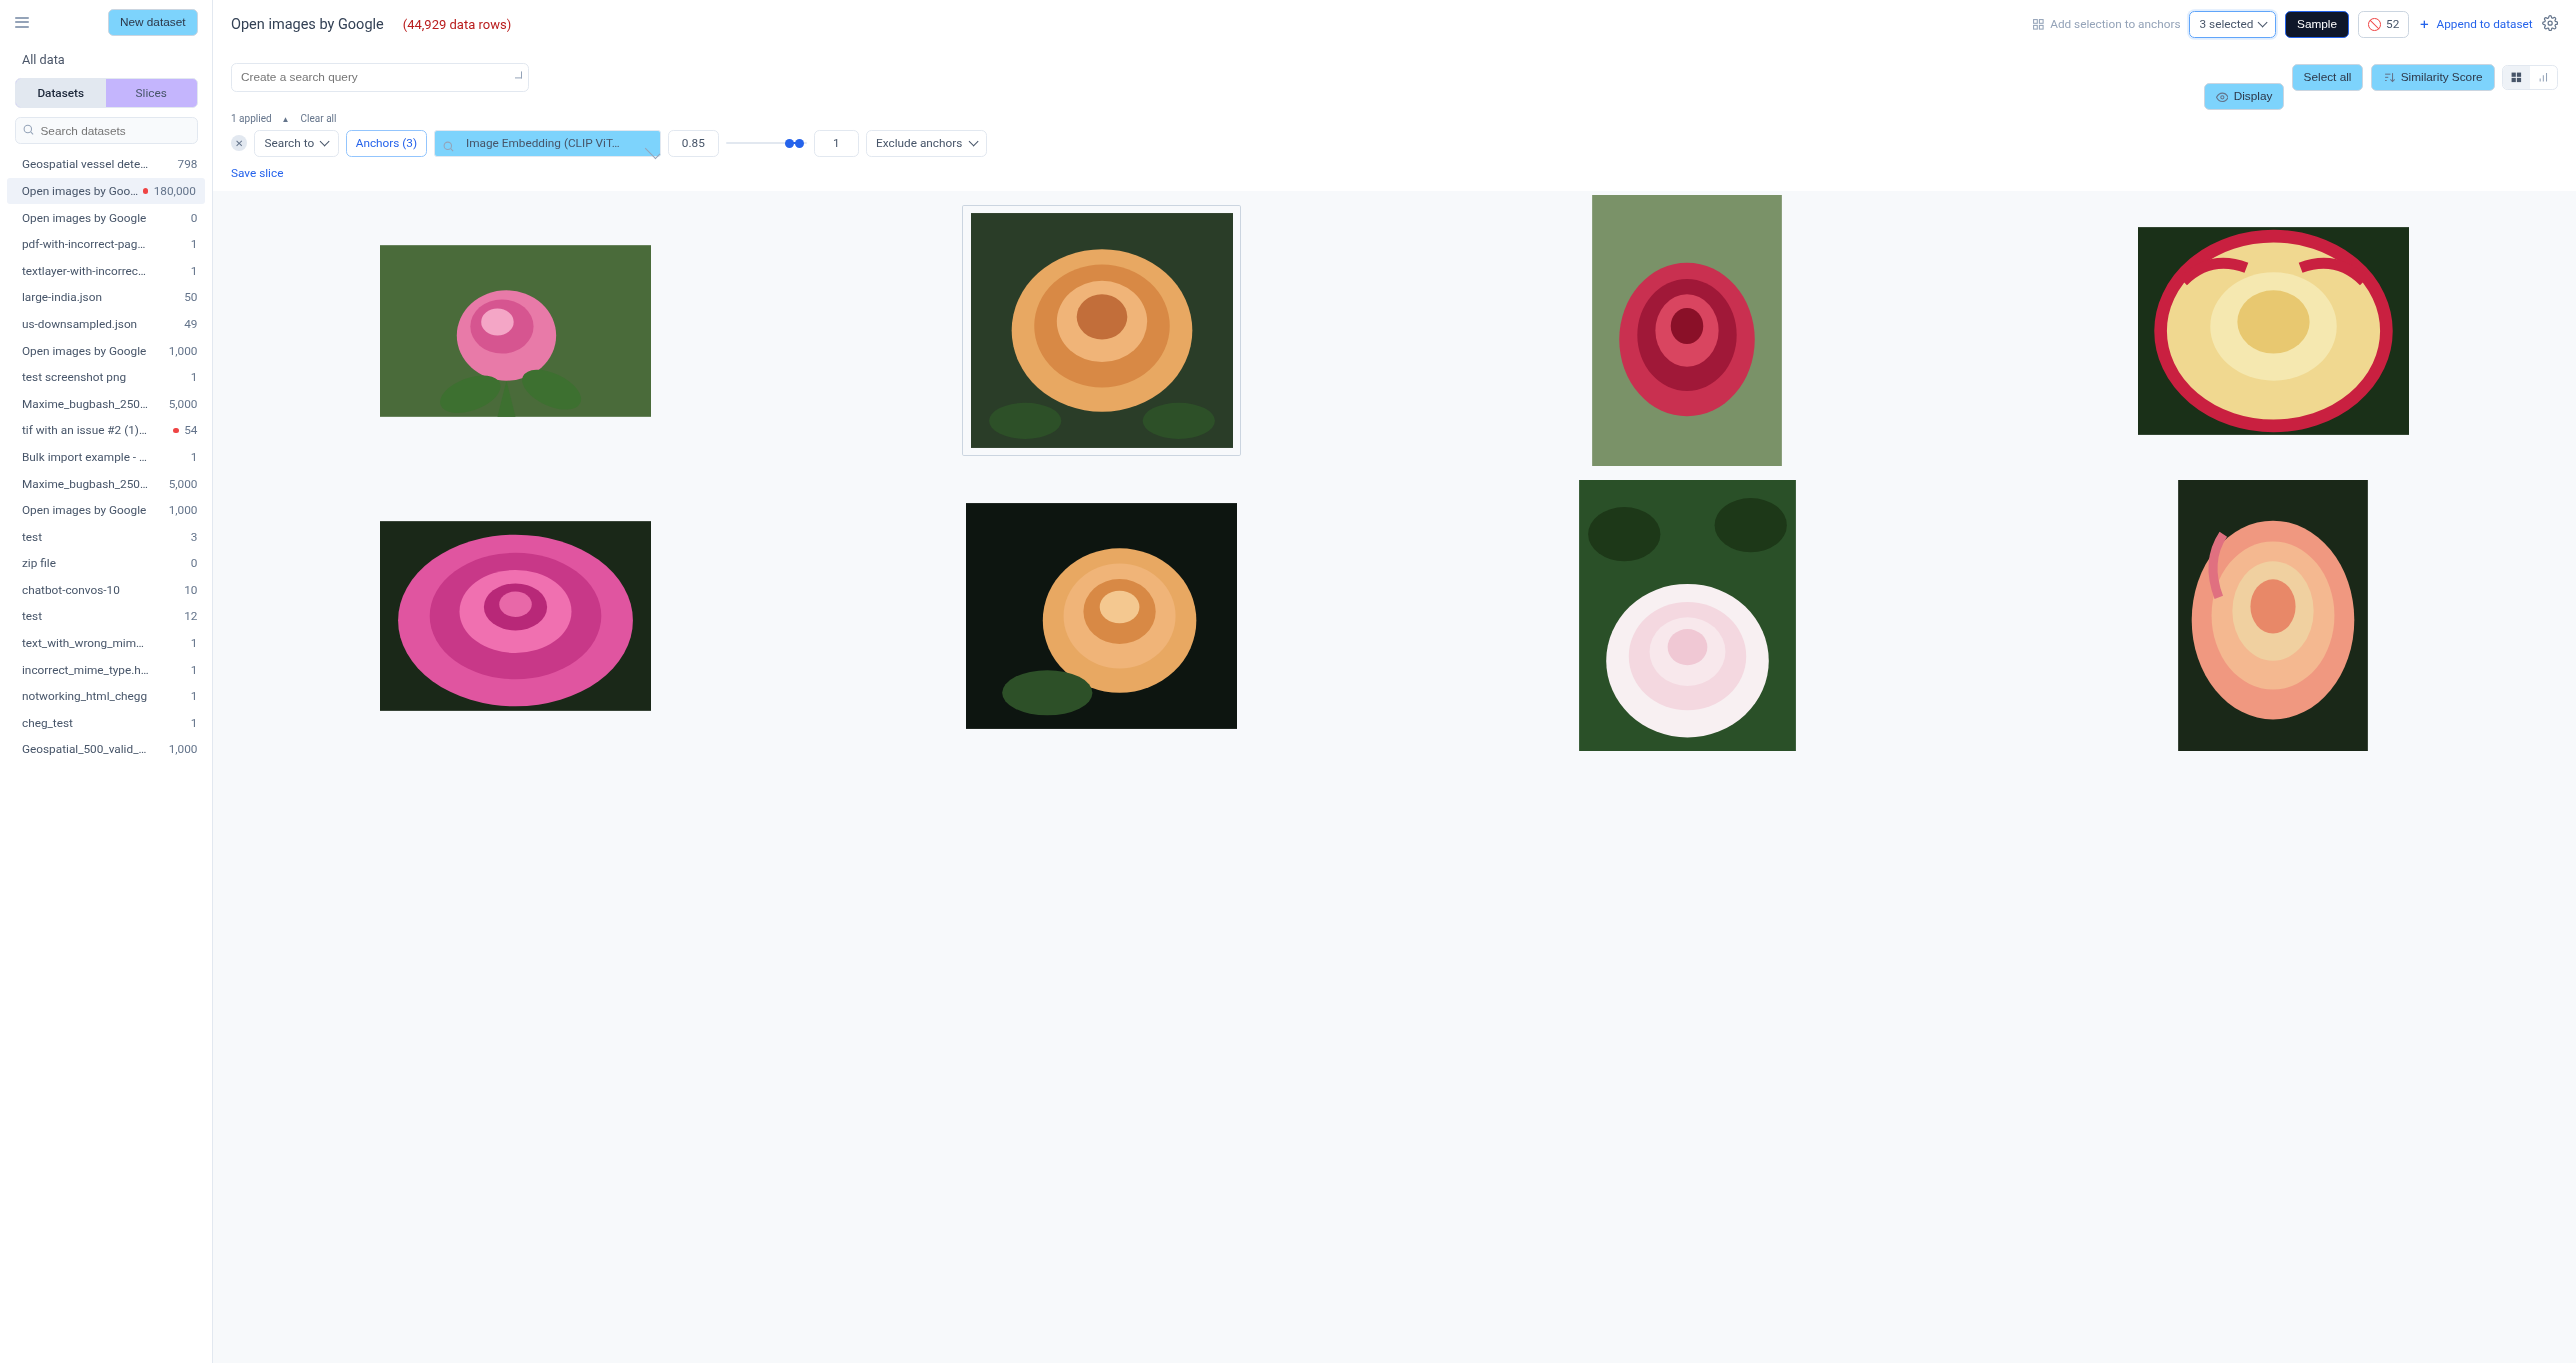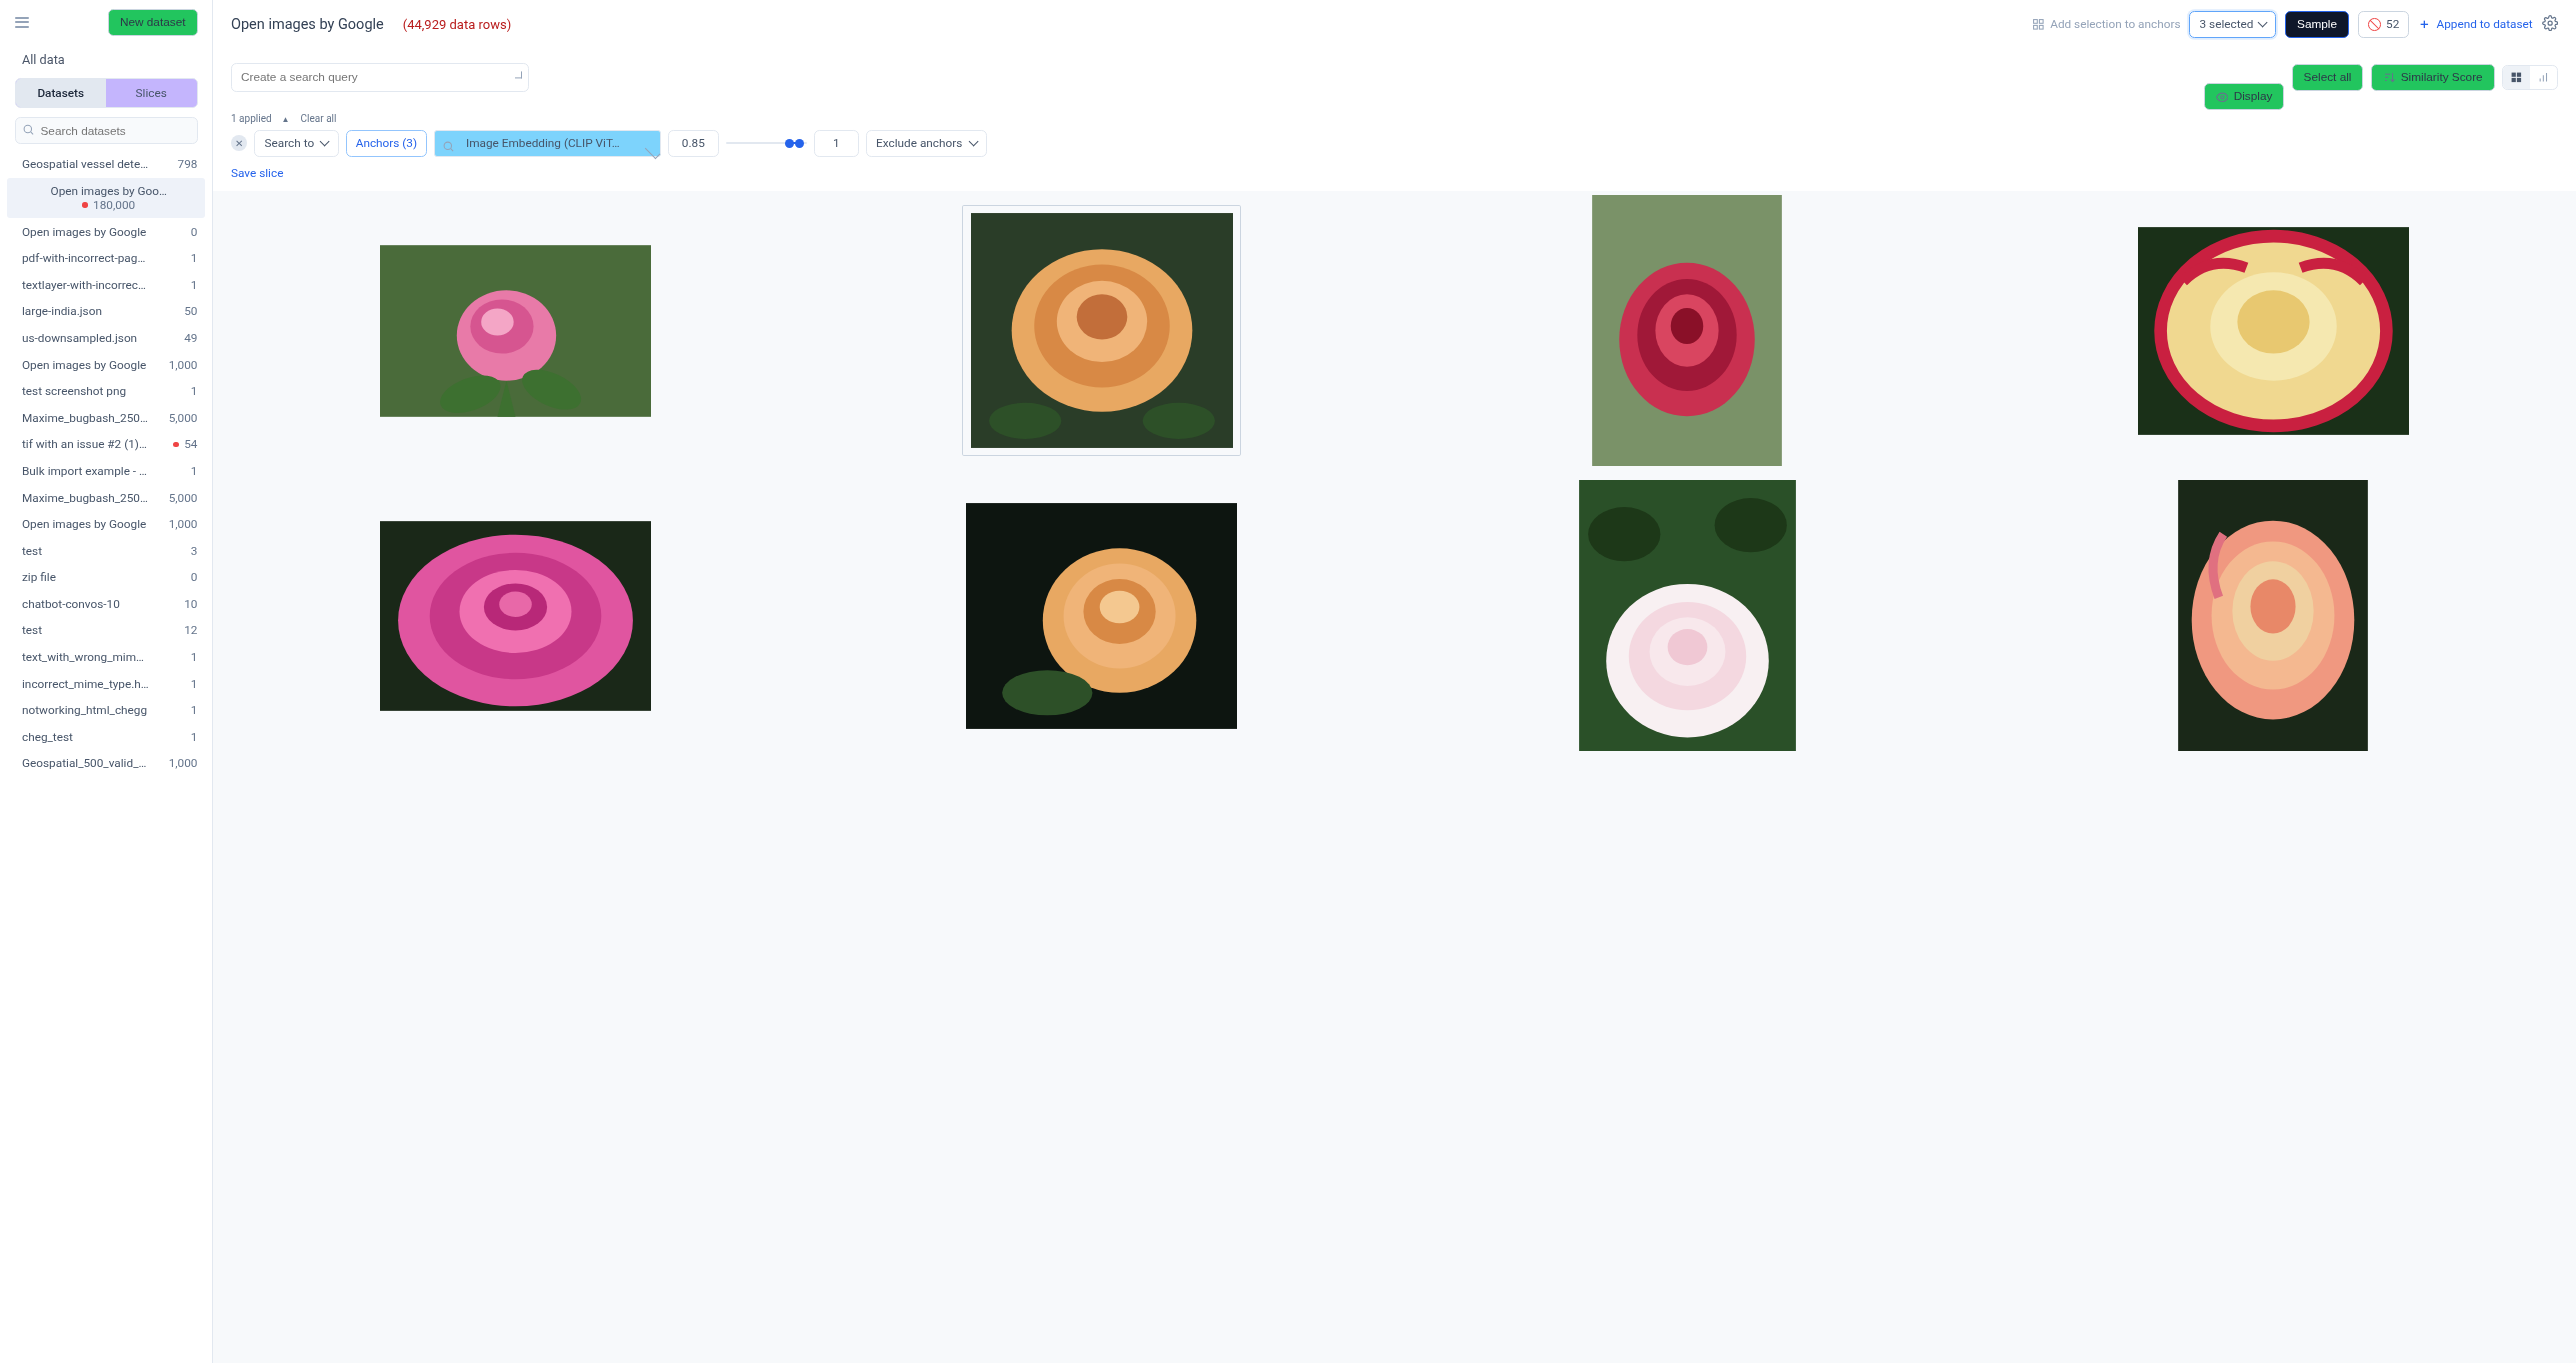--- a/index.html
+++ b/index.html
@@ -2,32 +2,32 @@
 <html style="font-size:14.5px"><head>
 <meta charset="utf-8">
 <style>
 * { box-sizing: border-box; margin: 0; padding: 0; }
 body { font-family: -apple-system, BlinkMacSystemFont, "Segoe UI", Roboto, sans-serif; font-size: 11.8px; color: #2d3748; background: #fff; }
 .app { display: flex; height: 100vh; }
 .sidebar { width: 213px; border-right: 0.9px solid #e2e8f0; display: flex; flex-direction: column; }
 .sidebar-top { display: flex; align-items: center; justify-content: space-between; padding: 9px 14.5px; }
 .hamburger { color: #94a3b8; cursor: pointer; display: flex; flex-direction: column; gap: 2.7px; }
 .hamburger span { width: 14.5px; height: 1.8px; background: #94a3b8; border-radius: 0.9px; }
-.btn { border: 0.9px solid #cbd5e0; background: #22c55e; border-radius: 5.4px; padding: 5.4px 11px; font-size: 11.8px; cursor: pointer; color: #2d3748; }
+.btn { border: 0.9px solid #cbd5e0; background: #7dd3fc; border-radius: 5.4px; padding: 5.4px 11px; font-size: 11.8px; cursor: pointer; color: #2d3748; }
 .btn-primary { background: #0f172a; border-color: #2563eb; color: #fff; }
 .all-data { padding: 7.2px 22px; font-size: 12.7px; color: #4a5568; }
 .tabs { display: flex; margin: 3.6px 14.5px 9px; background: #c4b5fd; border-radius: 5.4px; overflow: hidden; border: 0.9px solid #e2e8f0; }
 .tab { flex: 1; text-align: center; padding: 7.2px 0; cursor: pointer; font-size: 11.8px; color: #475569; }
 .tab.active { background: #e2e8f0; color: #1e293b; font-weight: 500; }
 .search-wrap { margin: 0 14.5px 7.2px; position: relative; }
 .search-wrap input { width: 100%; padding: 5.4px 9px 5.4px 25px; border: 0.9px solid #e2e8f0; border-radius: 5.4px; font-size: 11.8px; background: #f8fafc; color: #64748b; }
 .search-wrap .s-icon { position: absolute; left: 7.2px; top: 50%; transform: translateY(-50%); color: #94a3b8; }
 .ds-list { flex: 1; overflow-y: auto; }
 .ds-item { display: flex; align-items: center; justify-content: space-between; padding: 6.3px 14.5px 6.3px 22px; cursor: pointer; font-size: 11.8px; }
-.ds-item.active { background: #eef2f9; border-radius: 3px; margin: 0 7.2px; padding-left: 14.5px; padding-right: 9px; flex-direction: column; }
+.ds-item.active { background: #eef2f9; border-radius: 3px; margin: 0 7.2px; padding-left: 14.5px; padding-right: 9px; }
 .ds-name { white-space: nowrap; overflow: hidden; text-overflow: ellipsis; max-width: 127px; color: #475569; }
 .ds-right { display: flex; align-items: center; gap: 5.4px; }
 .red-dot { width: 5.4px; height: 5.4px; border-radius: 50%; background: #ef4444; }
 .ds-count { color: #64748b; font-size: 11.8px; }
 .main { flex: 1; display: flex; flex-direction: column; overflow: hidden; }
 .header { display: flex; align-items: center; justify-content: space-between; padding: 11px 18px 7.2px; }
 .title-block { display: flex; align-items: baseline; gap: 9px; }
 .title { font-size: 14.5px; color: #334155; }
 .subtitle { font-size: 13px; color: #b91c1c; margin-left: 10px; }
 .header-actions { display: flex; align-items: center; gap: 9px; }

